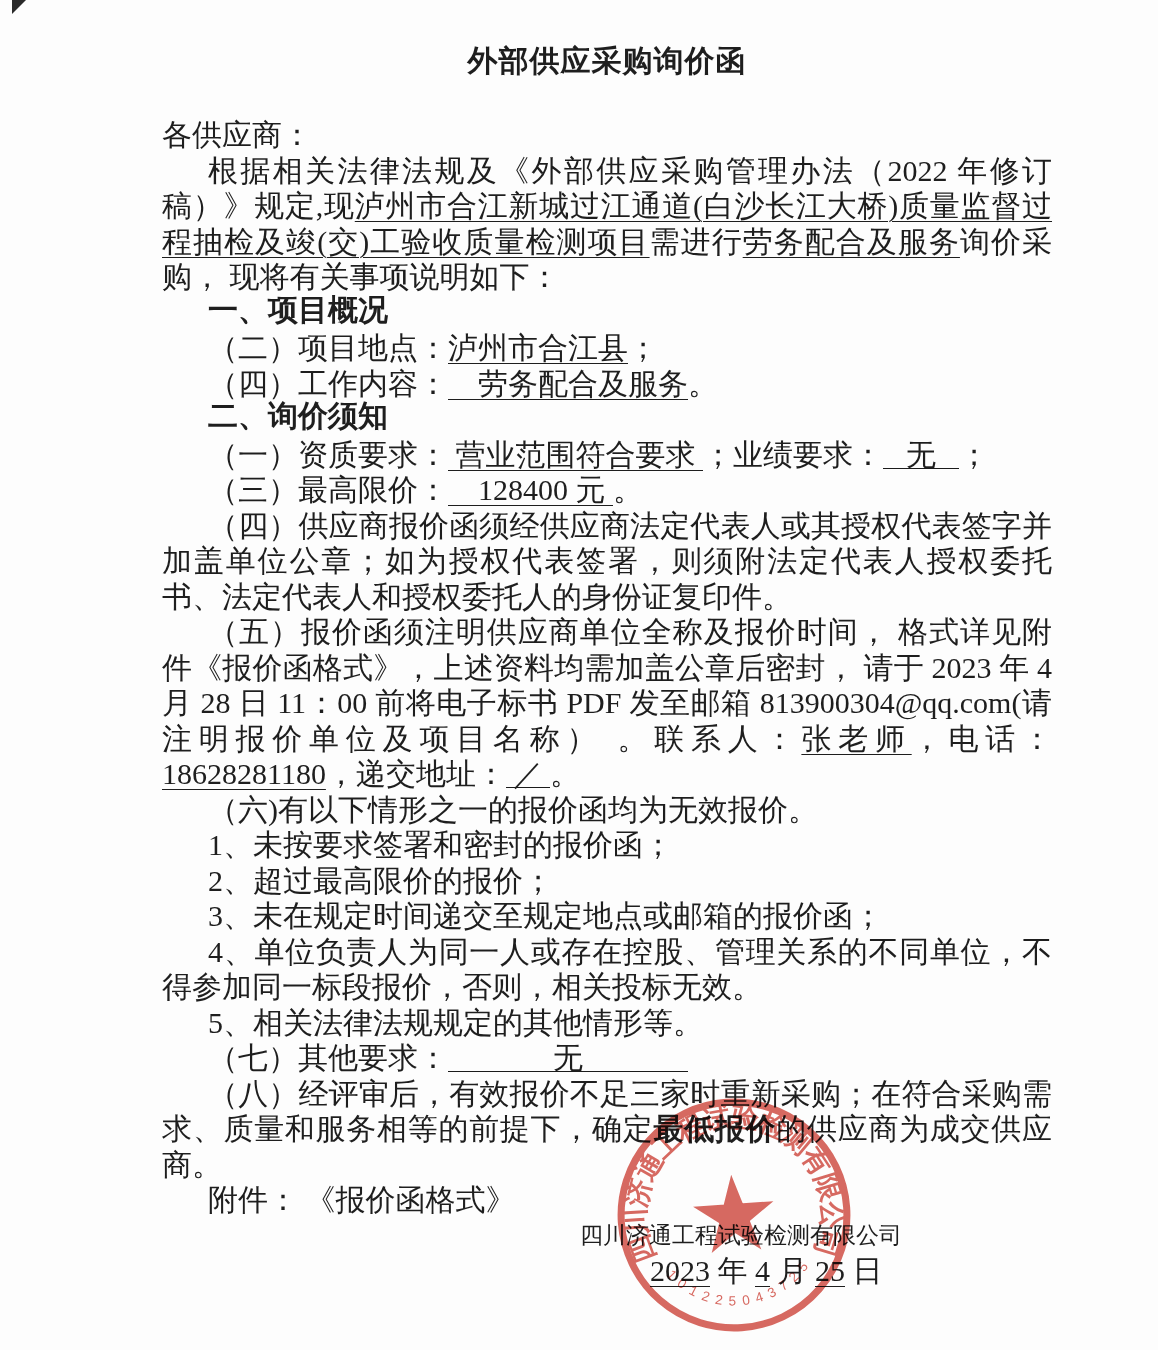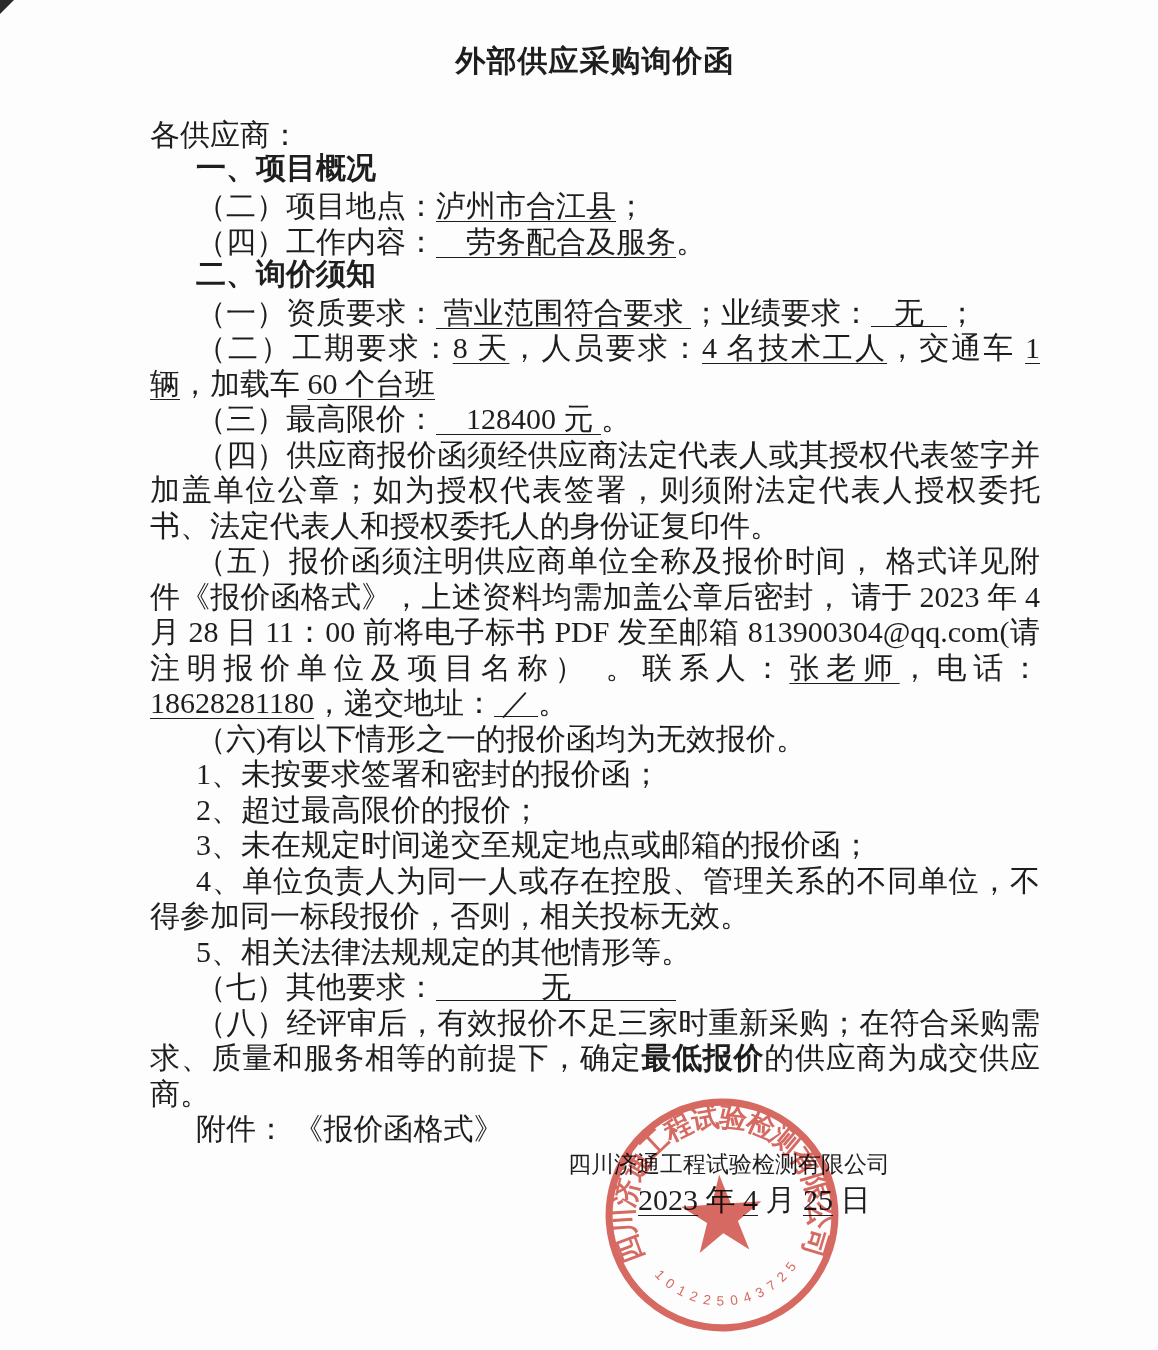--- a/index.html
+++ b/index.html
@@ -1,19 +1,19 @@
 <!DOCTYPE html>
 <html style="--seal: #d0493f;"><head>
 <meta charset="utf-8">
 <style>
   :root { --seal:#d0493f; --ink:#1e1e1e; }
   html,body { margin:0; padding:0; }
   body { width:1158px; height:1350px; background:#fdfdfd; position:relative; overflow:hidden;
          font-family:"Liberation Serif","DejaVu Serif",serif; color:var(--ink); }
-  .page { position:absolute; inset:0; }
+  .page { position:absolute; inset:0;margin-left:12px; }
   .doc { position:absolute; left:150px; top:0; width:890px; }
   .title { margin:44px 0 39px 0; line-height:34px; text-align:center;
            font-family:"Liberation Sans","DejaVu Sans",sans-serif; font-weight:700;
            font-size:30px; letter-spacing:1px; }
   .ln { margin:0; font-size:30px; line-height:35.5px; text-indent:46px; text-align:left; }
   .jf { text-align:justify; }
   .ni { text-indent:0; }
   .hd { font-family:Liberation Mono, monospace; font-weight:700; }
   .u  { text-decoration:underline; text-underline-offset:5px; text-decoration-thickness:1px; }
   .b  { font-weight:700; }
@@ -34,20 +34,23 @@
 <div class="page">
   <div class="artifact"></div>
 
   <div class="doc">
     <div class="title">外部供应采购询价函</div>
 
     <p class="ln ni">
       <span>各供应商：</span>
     </p>
 
+    <p class="ln jf">
+      <span>根据相关法律法规及《外部供应采购管理办法（2022 年修订稿）》规定,现</span><span class="u">泸州市合江新城过江通道(白沙长江大桥)质量监督过程抽检及竣(交)工验收质量检测项目</span><span>需进行</span><span class="u">劳务配合及服务</span><span>询价采购， 现将有关事项说明如下：</span>
+    </p>
 
     <p class="ln hd">
       <span>一、项目概况</span>
     </p>
 
 
     <p class="ln">
       <span>（二）项目地点：</span><span class="u">泸州市合江县</span><span>；</span>
     </p>
 
@@ -57,23 +60,20 @@
     </p>
 
     <p class="ln hd">
       <span>二、询价须知</span>
     </p>
 
     <p class="ln">
       <span>（一）资质要求：</span><span class="u"> 营业范围符合要求 </span><span>；业绩要求：</span><span class="bl w76">无</span><span>；</span>
     </p>
 
-    <p class="ln jf">
-      <span>（二）工期要求：</span><span class="u">8 天</span><span>，人员要求：</span><span class="u">4 名技术工人</span><span>，交通车 </span><span class="u">1 辆</span><span>，加载车 </span><span class="u">60 个台班</span>
-    </p>
 
     <p class="ln">
       <span>（三）最高限价：</span><span class="u">　128400 元 </span><span>。</span>
     </p>
 
     <p class="ln jf">
       <span>（四）供应商报价函须经供应商法定代表人或其授权代表签字并加盖单位公章；如为授权代表签署，则须附法定代表人授权委托书、法定代表人和授权委托人的身份证复印件。</span>
     </p>
 
     <p class="ln jf">

